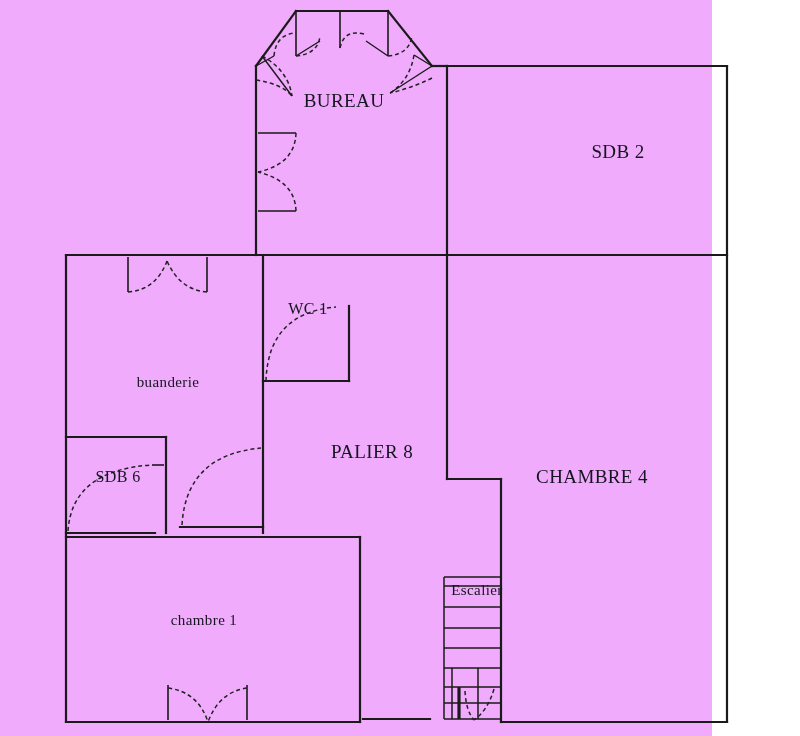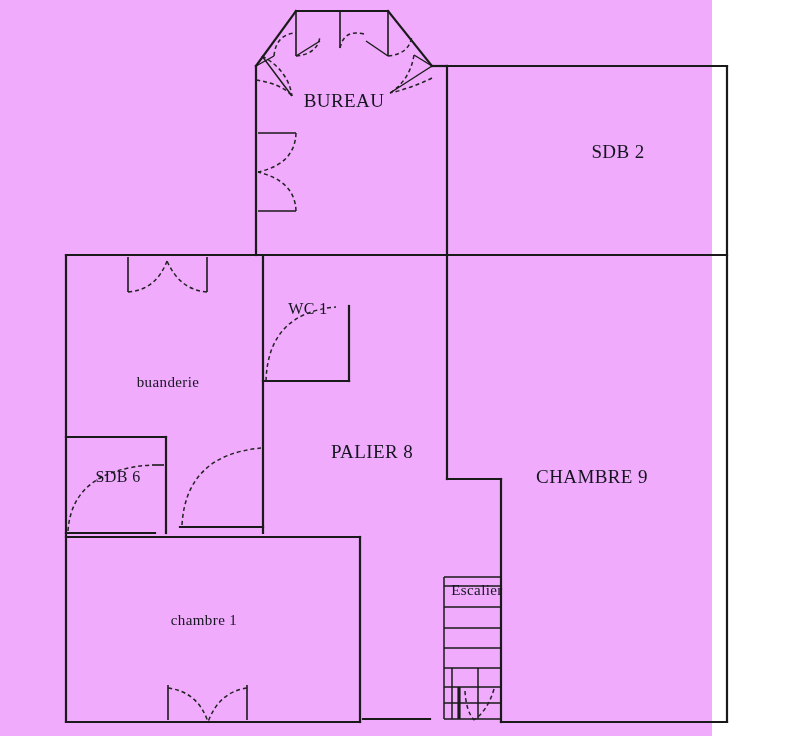--- a/index.html
+++ b/index.html
@@ -212,21 +212,21 @@
   <div class="room-label lbl-upper" style="left:344px; top:101px;">BUREAU</div>
 
   <div class="room-label lbl-upper" style="left:586px; top:152px;margin-left:32px;">SDB 2</div>
 
   <div class="room-label lbl-small" style="left:308px; top:309px;">WC 1</div>
 
   <div class="room-label lbl-lower" style="left:168px; top:382px;">buanderie</div>
 
   <div class="room-label lbl-upper" style="left:372px; top:452px;">PALIER 8</div>
 
-  <div class="room-label lbl-upper" style="left:592px; top:477px;">CHAMBRE 9</div>
+  <div class="room-label lbl-upper" style="left:592px; top:477px;">CHAMBRE 4</div>
 
   <div class="room-label lbl-small" style="left:118px; top:477px;">SDB 6</div>
 
   <div class="room-label lbl-lower" style="left:477px; top:590px;">Escalier</div>
 
   <div class="room-label lbl-lower" style="left:204px; top:620px;">chambre 1</div>
 
 </div>
 
 </body></html>

